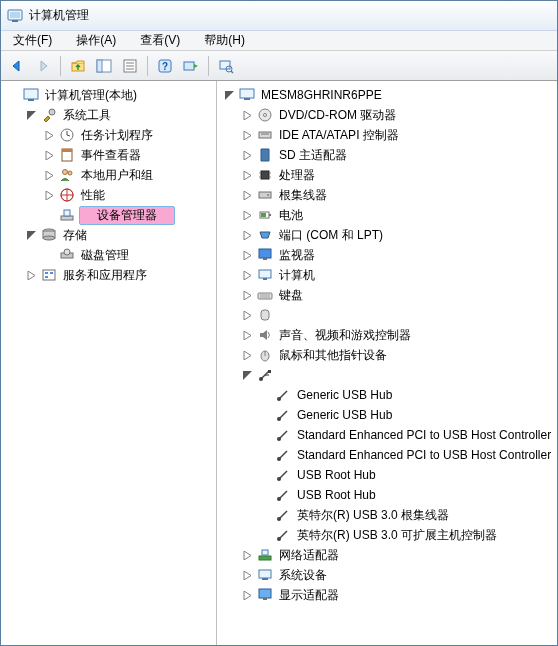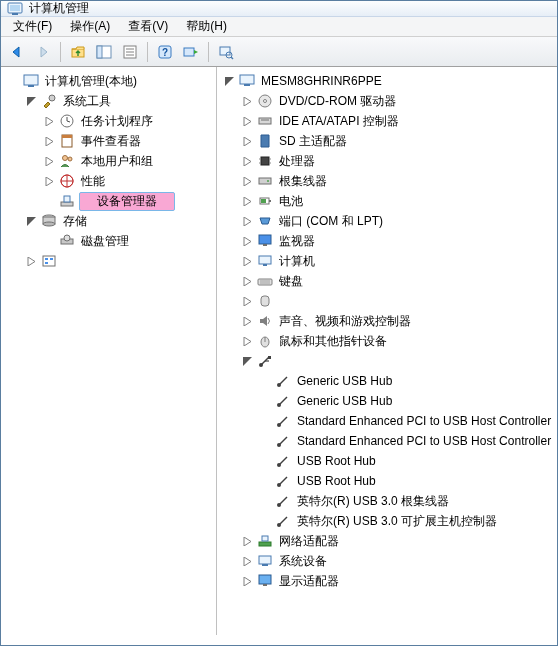--- a/index.html
+++ b/index.html
@@ -11,35 +11,35 @@
     color: #000;
     width: 558px;
     height: 646px;
     overflow: hidden;
     border: 1px solid #5a7ea0;
   }
   
   .title-bar {
     background: linear-gradient(to bottom, #fdfefe, #e6eef7);
     border-bottom: 1px solid #c8d6e8;
-    height: 16px;
+    height: 30px;
     display: flex;
     align-items: center;
     padding: 0 6px;
     gap: 6px;
   }
   .title-bar .title-icon svg { display:block; }
   .title-text { font-size: 12px; }
   
   .menu-bar {
     height: 20px;
     display: flex;
     align-items: center;
     padding: 0 4px;
-    gap: 2px;
+    gap: 8px;
     border-bottom: 1px solid #d0d0d0;
     background: #f4f5f6;
   }
   .menu-item {
     padding: 1px 8px;
     border-radius: 2px;
     cursor: default;
   }
   
   .toolbar {
@@ -358,20 +358,21 @@
                   </svg>
                 </span>
               <span class="icon">
                   <svg width="16" height="16">
                     <rect x="2" y="3" width="12" height="10" fill="#fff" stroke="#707070"></rect>
                     <rect x="4" y="5" width="3" height="2" fill="#4a90e8"></rect>
                     <rect x="9" y="5" width="3" height="2" fill="#4a90e8"></rect>
                     <rect x="4" y="9" width="3" height="2" fill="#4a90e8"></rect>
                   </svg>
                 </span>
+              <span class="label">服务和应用程序</span>
             </div>
           </li>
         </ul>
       </li>
     </ul>
   </div>
 
   <div class="right-pane">
     <ul class="tree">
       <li>

